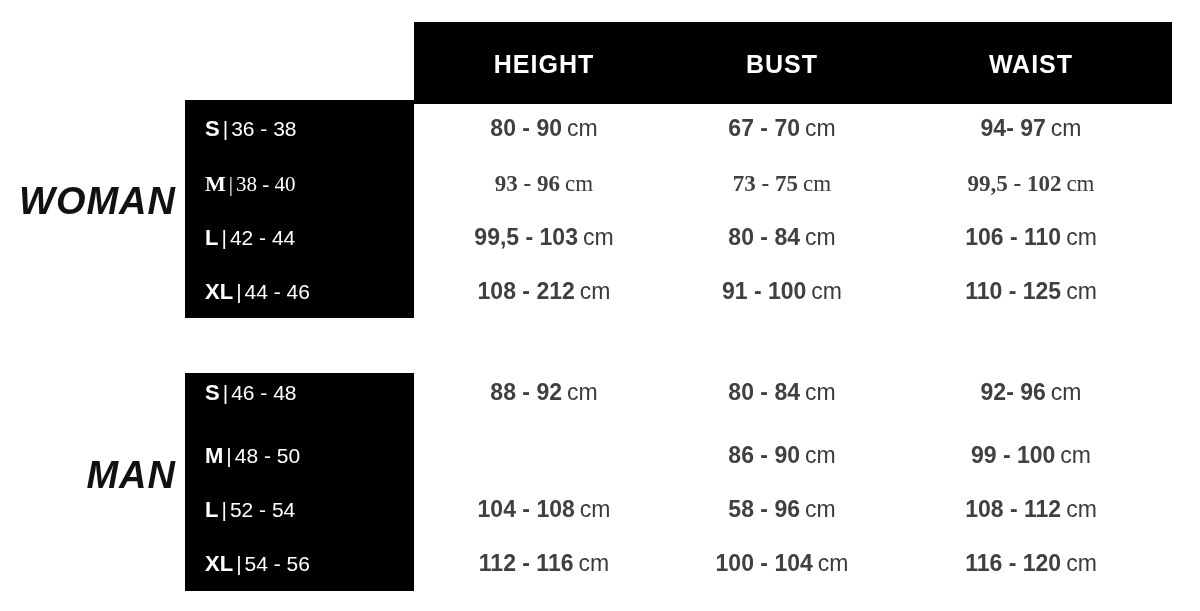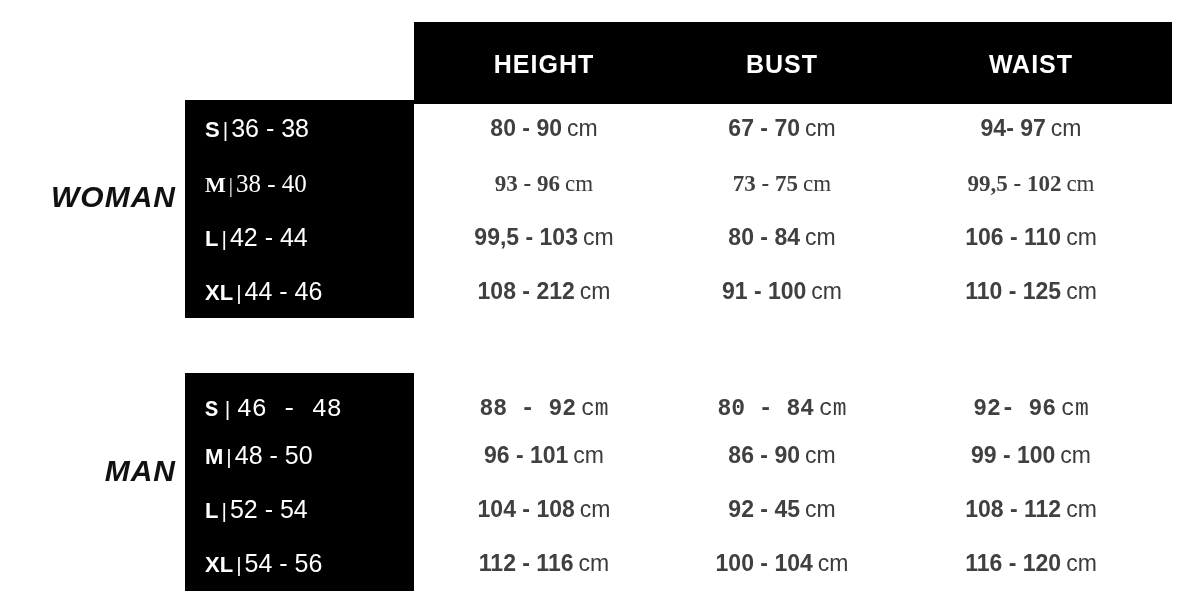--- a/index.html
+++ b/index.html
@@ -50,21 +50,21 @@
     text-align: center;
     font-weight: 700;
   }
   .col-head.c1 { left: 414px; width: 260px; }
   .col-head.c2 { left: 674px; width: 216px; }
   .col-head.c3 { left: 890px; width: 282px; }
 
   
   .group-label {
     position: absolute;
-    font-size: 30px;
+    font-size: 38px;
     font-weight: bold;
     font-style: italic;
     color: #111111;
     letter-spacing: 1px;
     text-align: right;
     width: 160px;
     left: 16px;
   }
   .group-label.women { top: 180px; }
   .group-label.men   { top: 454px; }
@@ -92,21 +92,21 @@
   .cell-size .sz {
     font-weight: bold;
     font-size: 22px;
   }
   .cell-size .sep {
     font-weight: normal;
     padding: 0 3px;
   }
   .cell-size .num {
     font-weight: normal;
-    font-size: 25px;
+    font-size: 21px;
   }
 
   .cell-meas {
     position: absolute;
     top: 0;
     height: 53px;
     line-height: 53px;
     color: #3b3b3b;
     font-size: 23px;
     text-align: center;
@@ -194,59 +194,56 @@
       <span class="v">108 - 212</span><span class="u">cm</span>
     </div>
     <div class="cell-meas m2">
       <span class="v">91 - 100</span><span class="u">cm</span>
     </div>
     <div class="cell-meas m3">
       <span class="v">110 - 125</span><span class="u">cm</span>
     </div>
   </div>
 
-  <div class="row" style="top:383px;font-family:Liberation Mono, monospace;">
+  <div class="row" style="top:366px;">
     <div class="cell-size">
       <span class="sz">S</span><span class="sep">|</span><span class="num">46 - 48</span>
     </div>
     <div class="cell-meas m1">
       <span class="v">88 - 92</span><span class="u">cm</span>
     </div>
     <div class="cell-meas m2">
       <span class="v">80 - 84</span><span class="u">cm</span>
     </div>
     <div class="cell-meas m3">
       <span class="v">92- 96</span><span class="u">cm</span>
     </div>
   </div>
 
   <div class="row" style="top:429px;">
     <div class="cell-size">
       <span class="sz">M</span><span class="sep">|</span><span class="num">48 - 50</span>
     </div>
-    <div class="cell-meas m1">
-      <span class="v">96 - 101</span><span class="u">cm</span>
-    </div>
     <div class="cell-meas m2">
       <span class="v">86 - 90</span><span class="u">cm</span>
     </div>
     <div class="cell-meas m3">
       <span class="v">99 - 100</span><span class="u">cm</span>
     </div>
   </div>
 
   <div class="row" style="top:483px;">
     <div class="cell-size">
       <span class="sz">L</span><span class="sep">|</span><span class="num">52 - 54</span>
     </div>
     <div class="cell-meas m1">
       <span class="v">104 - 108</span><span class="u">cm</span>
     </div>
     <div class="cell-meas m2">
-      <span class="v">92 - 45</span><span class="u">cm</span>
+      <span class="v">58 - 96</span><span class="u">cm</span>
     </div>
     <div class="cell-meas m3">
       <span class="v">108 - 112</span><span class="u">cm</span>
     </div>
   </div>
 
   <div class="row" style="top:537px;padding-left:40px;">
     <div class="cell-size">
       <span class="sz">XL</span><span class="sep">|</span><span class="num">54 - 56</span>
     </div>

